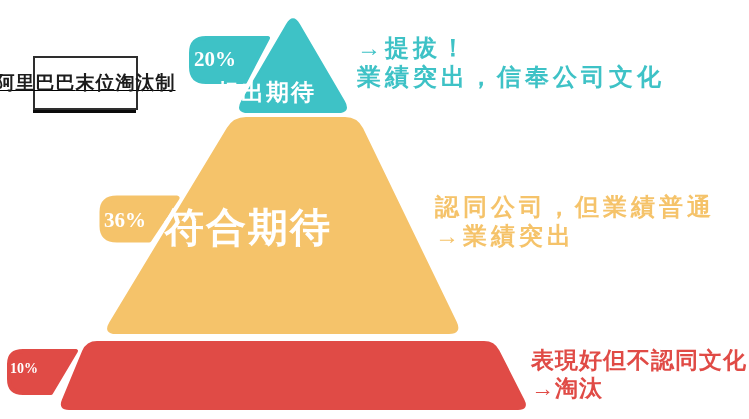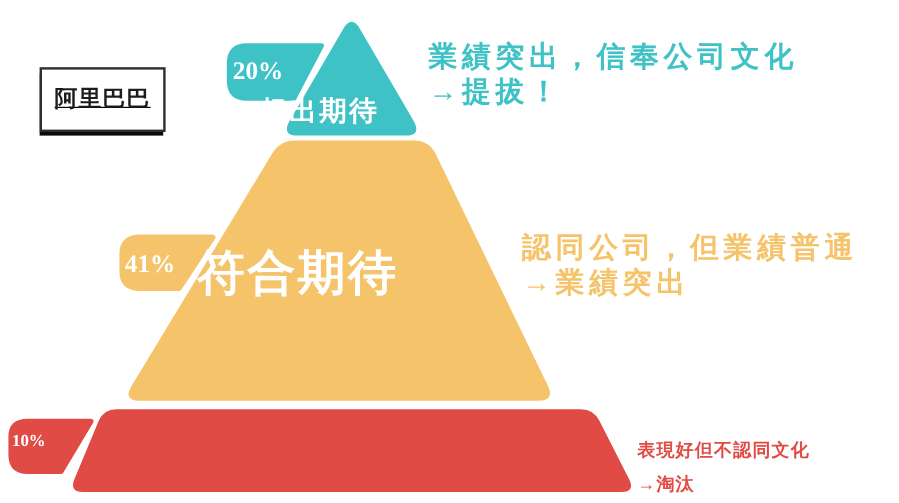--- a/index.html
+++ b/index.html
@@ -65,21 +65,21 @@
   .l-top    { left: 216px; top: 77px;  width: 160px; font-size: 23px; }
   .l-middle { left: 164px; top: 200px; width: 240px; font-size: 40px; letter-spacing: 2px; }
   .l-bottom { left: 190px; top: 364px; width: 200px; font-size: 22px; }
   .note {
     position: absolute;
     font-weight: 700;
     white-space: nowrap;
   }
   .n-top    { left: 357px; top: 33px;  font-size: 24px; line-height: 29px; letter-spacing: 4px; }
   .n-middle { left: 435px; top: 192px; font-size: 24px; line-height: 29px; letter-spacing: 4px; }
-  .n-bottom { left: 531px; top: 346px; font-size: 15px; line-height: 28px; letter-spacing: 1px; margin-top: 16px; }
+  .n-bottom { left: 531px; top: 346px; font-size: 23px; line-height: 28px; letter-spacing: 1px; }
 </style>
 </head>
 <body>
 
 <div class="canvas">
 
   <svg class="shapes-svg" width="749" height="419" viewBox="0 0 749 419">
 
     <path d="M 268,38 L 206,38 Q 191,38 191,53 L 191,67 Q 191,82 206,82 L 245,82 Z" stroke-width="4" stroke-linejoin="round" fill="#3EC2C6" stroke="#3EC2C6"></path>
     <path d="M 177,198 L 117,198 Q 102,198 102,212 L 102,226 Q 102,240 117,240 L 149,240 Z" stroke-width="5" stroke-linejoin="round" fill="#F5C36A" stroke="#F5C36A"></path>
@@ -87,32 +87,33 @@
 
     <path d="M 287,24.4 L 242,101.6 Q 236,112 248,112 L 338,112 Q 350,112 344,101.6 L 299,24.4 Q 293,14 287,24.4 Z" stroke-width="2" stroke-linejoin="round" fill="#3EC2C6" stroke="#3EC2C6"></path>
 
     <path d="M 246,118 L 345,118 Q 357,118 362.2,128.8 L 455.8,322.2 Q 461,333 449,333 L 116,333 Q 104,333 110.2,322.7 L 227.8,128.3 Q 234,118 246,118 Z" stroke-width="2" stroke-linejoin="round" fill="#F5C36A" stroke="#F5C36A"></path>
 
     <path d="M 97,342 L 484,342 Q 494,342 498.5,350.9 L 523.5,400.1 Q 528,409 518,409 L 69,409 Q 59,409 62.9,399.8 L 83.1,351.2 Q 87,342 97,342 Z" stroke-width="2" stroke-linejoin="round" fill="#E04B46" stroke="#E04B46"></path>
   </svg>
 
   <div class="title-box">
     <div class="title-line">阿里巴巴</div>
+    <div class="title-line">末位淘汰制</div>
   </div>
 
   <div class="percent p-top">20%</div>
-  <div class="percent p-middle">41%</div>
+  <div class="percent p-middle">36%</div>
   <div class="percent p-bottom">10%</div>
 
   <div class="tier-label l-top">超出期待</div>
   <div class="tier-label l-middle">符合期待</div>
 
   <div class="note n-top" style="color: rgb(62, 194, 198);">
+    <div>→提拔！</div>
     <div>業績突出，信奉公司文化</div>
-    <div>→提拔！</div>
   </div>
   <div class="note n-middle" style="color: rgb(245, 195, 106);">
     <div>認同公司，但業績普通</div>
     <div>→業績突出</div>
   </div>
   <div class="note n-bottom" style="color: rgb(224, 75, 70);">
     <div>表現好但不認同文化</div>
     <div>→淘汰</div>
   </div>
 

